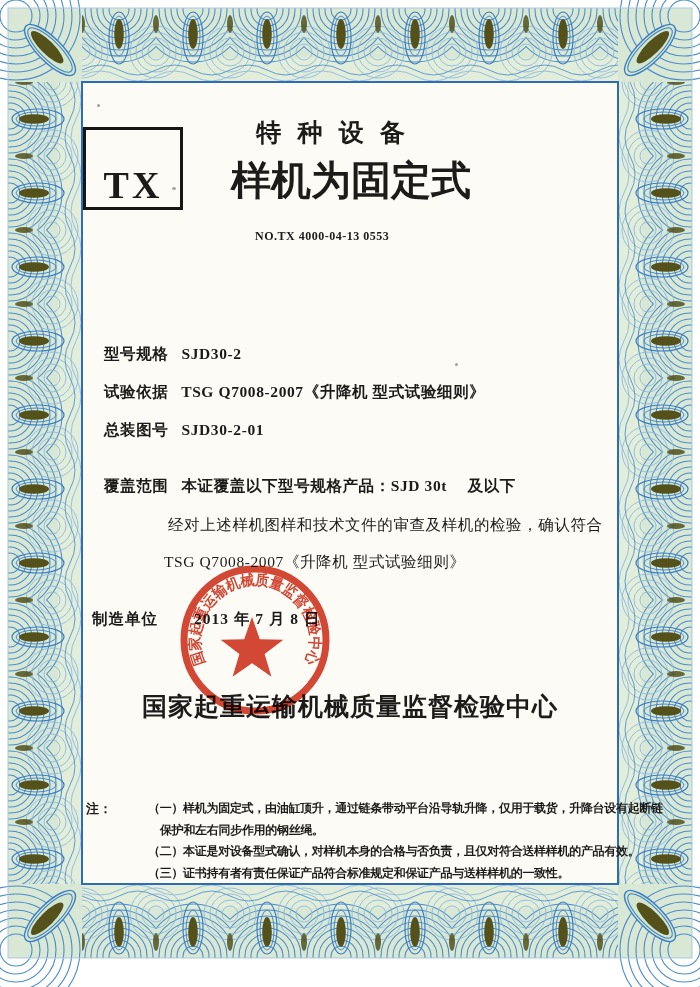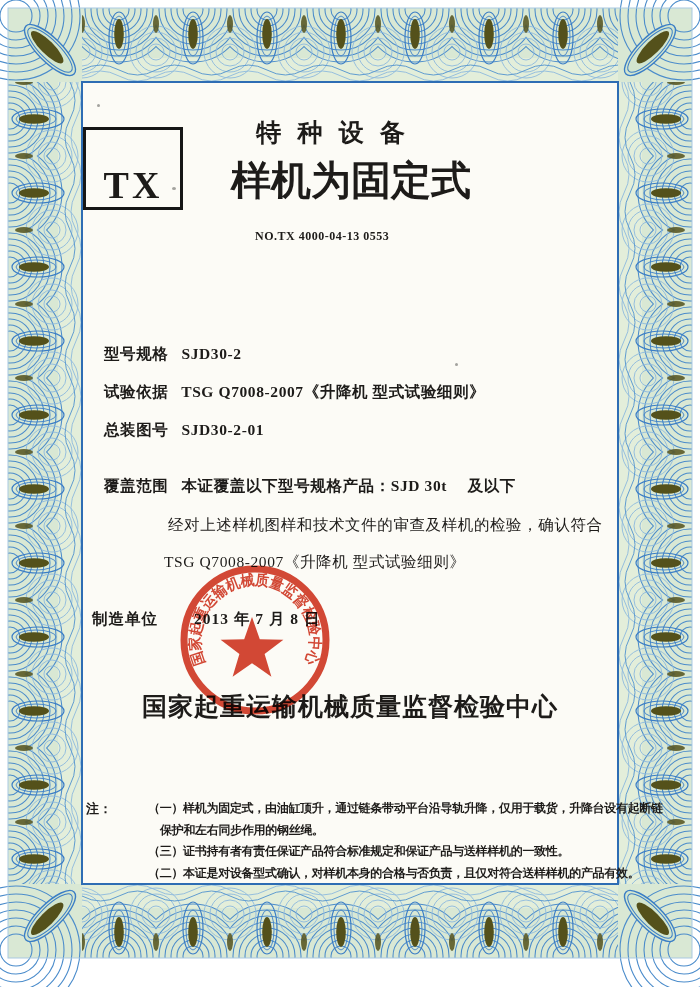--- a/index.html
+++ b/index.html
@@ -178,21 +178,21 @@
         <textPath href="#seal-text-arc" xlink:href="#seal-text-arc" startOffset="0" textLength="220" lengthAdjust="spacingAndGlyphs">国家起重运输机械质量监督检验中心</textPath>
       </text>
     </svg>
 
     <div class="abs authority">国家起重运输机械质量监督检验中心</div>
 
     <div class="abs notes-label">注：</div>
     <div class="abs notes">
       <p class="note">（一）样机为固定式，由油缸顶升，通过链条带动平台沿导轨升降，仅用于载货，升降台设有起断链
 保护和左右同步作用的钢丝绳。</p>
+      <p class="note">（二）本证是对设备型式确认，对样机本身的合格与否负责，且仅对符合送样样机的产品有效。</p>
       <p class="note">（三）证书持有者有责任保证产品符合标准规定和保证产品与送样样机的一致性。</p>
-      <p class="note">（二）本证是对设备型式确认，对样机本身的合格与否负责，且仅对符合送样样机的产品有效。</p>
     </div>
 
     <div class="speck" style="left:97px; top:104px; width:3px; height:3px"></div>
     <div class="speck" style="left:172px; top:187px; width:4px; height:3px"></div>
     <div class="speck" style="left:455px; top:363px; width:3px; height:3px"></div>
   </div>
 </div>
 
 </body></html>

